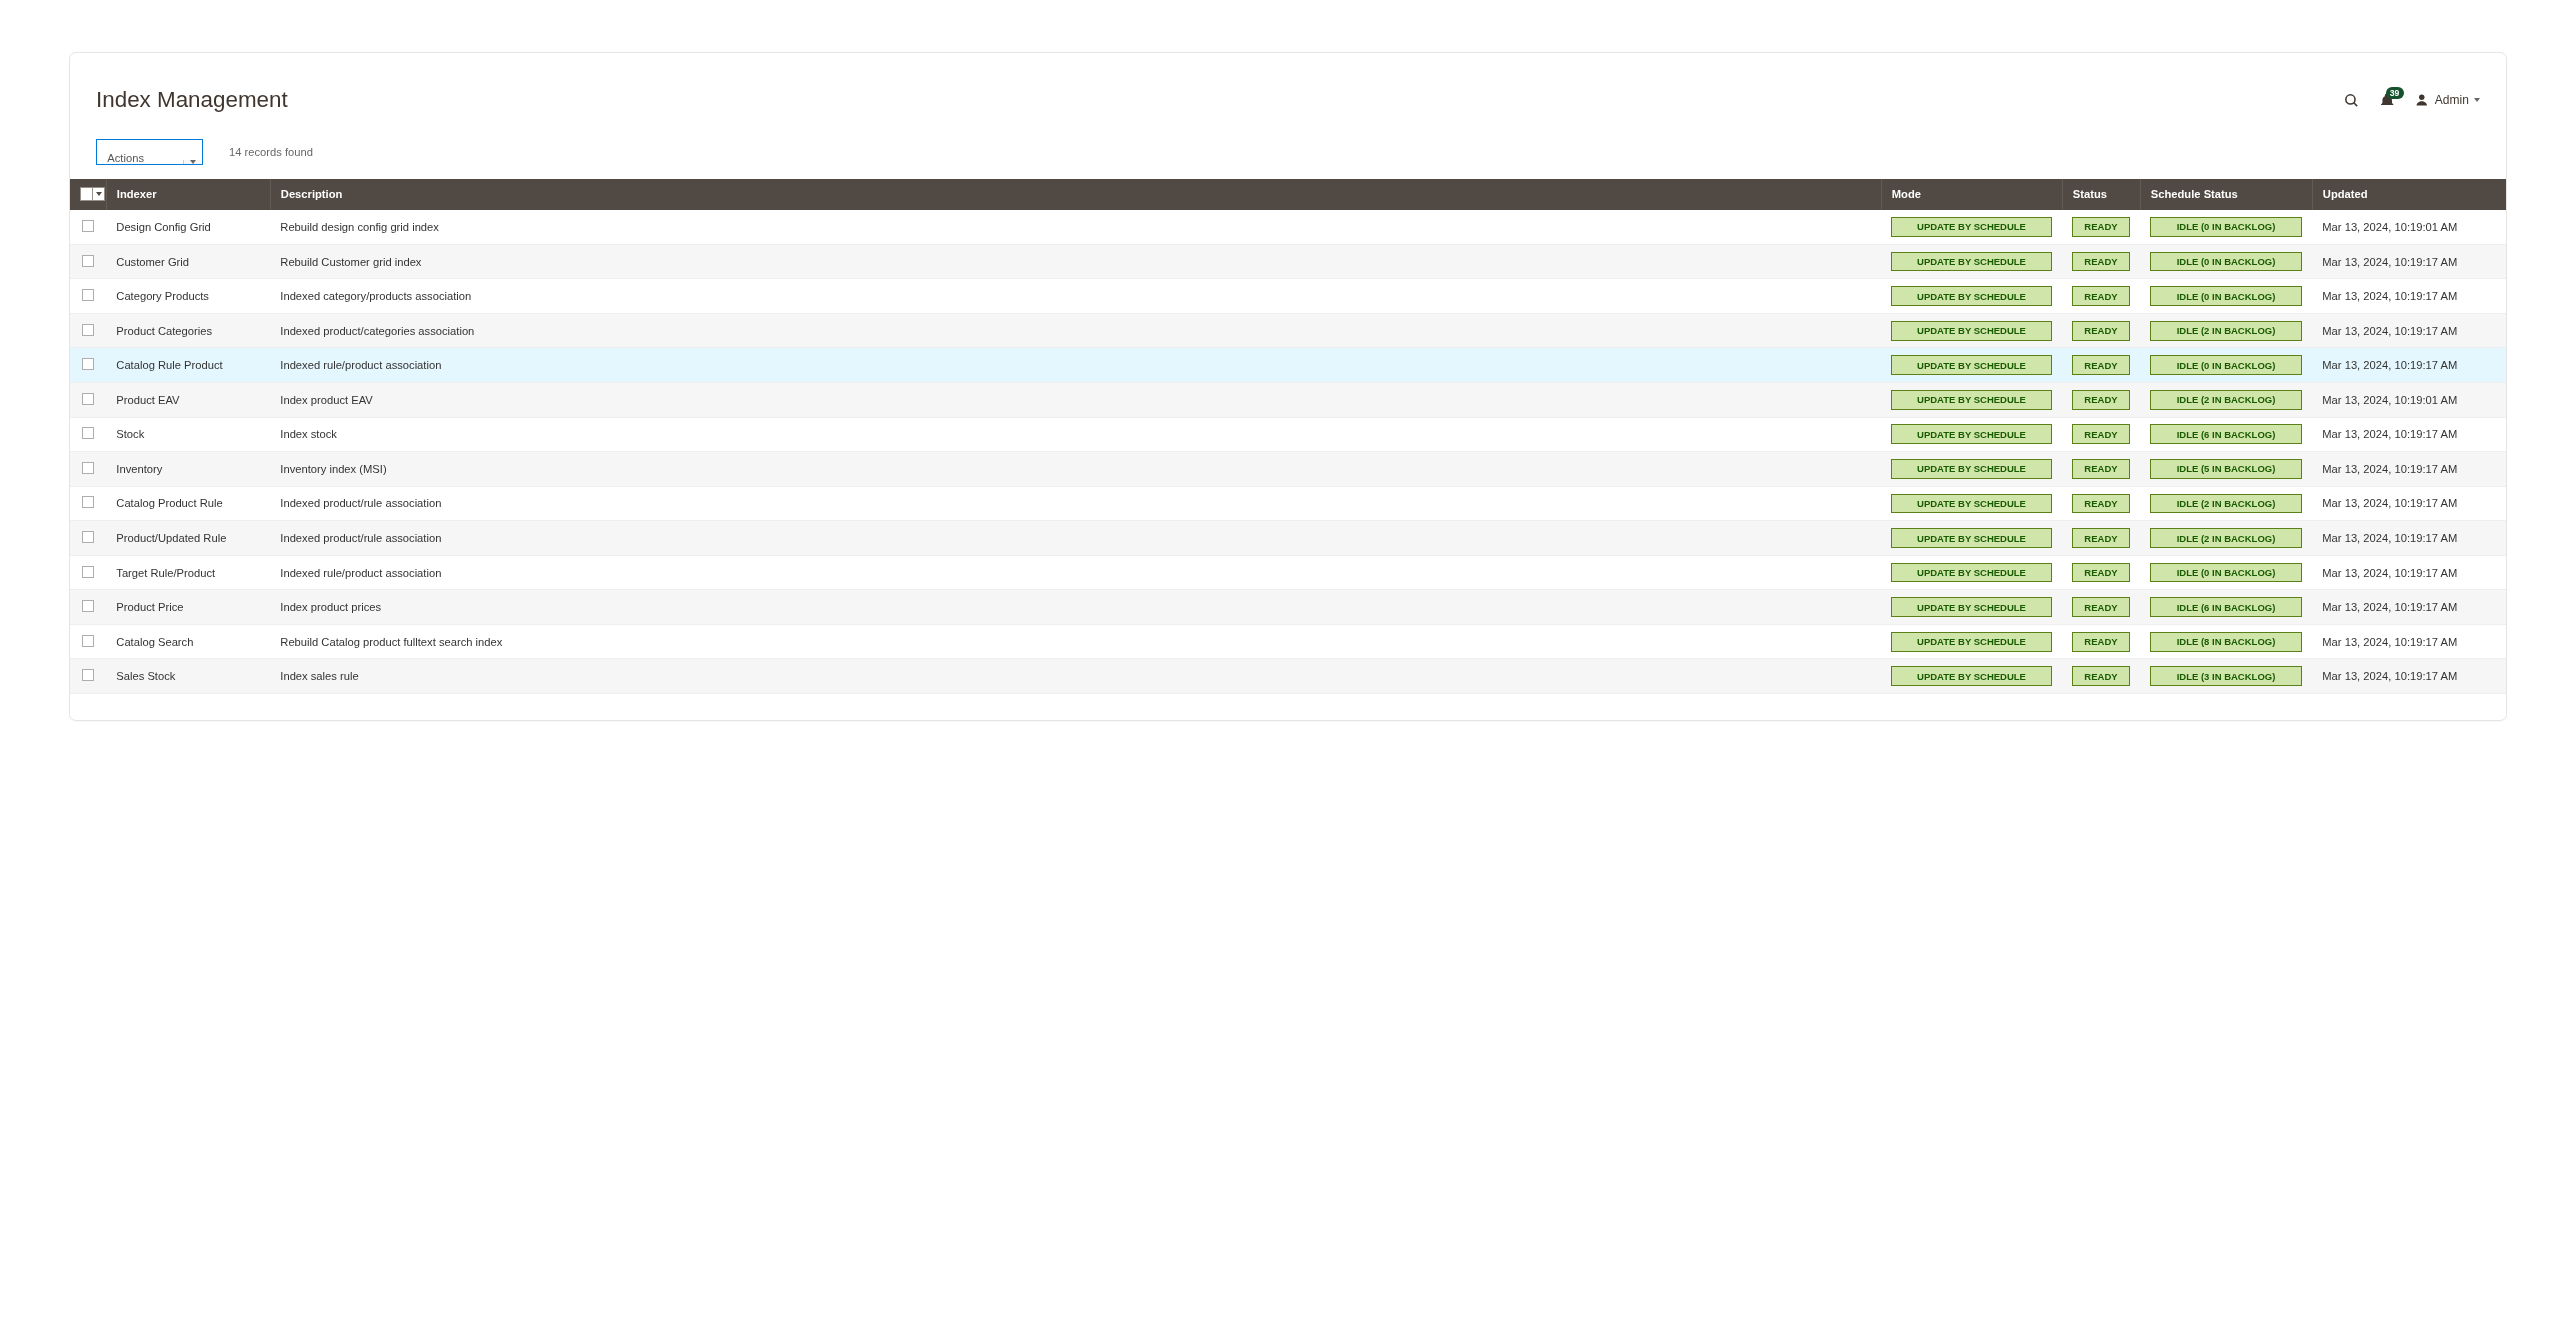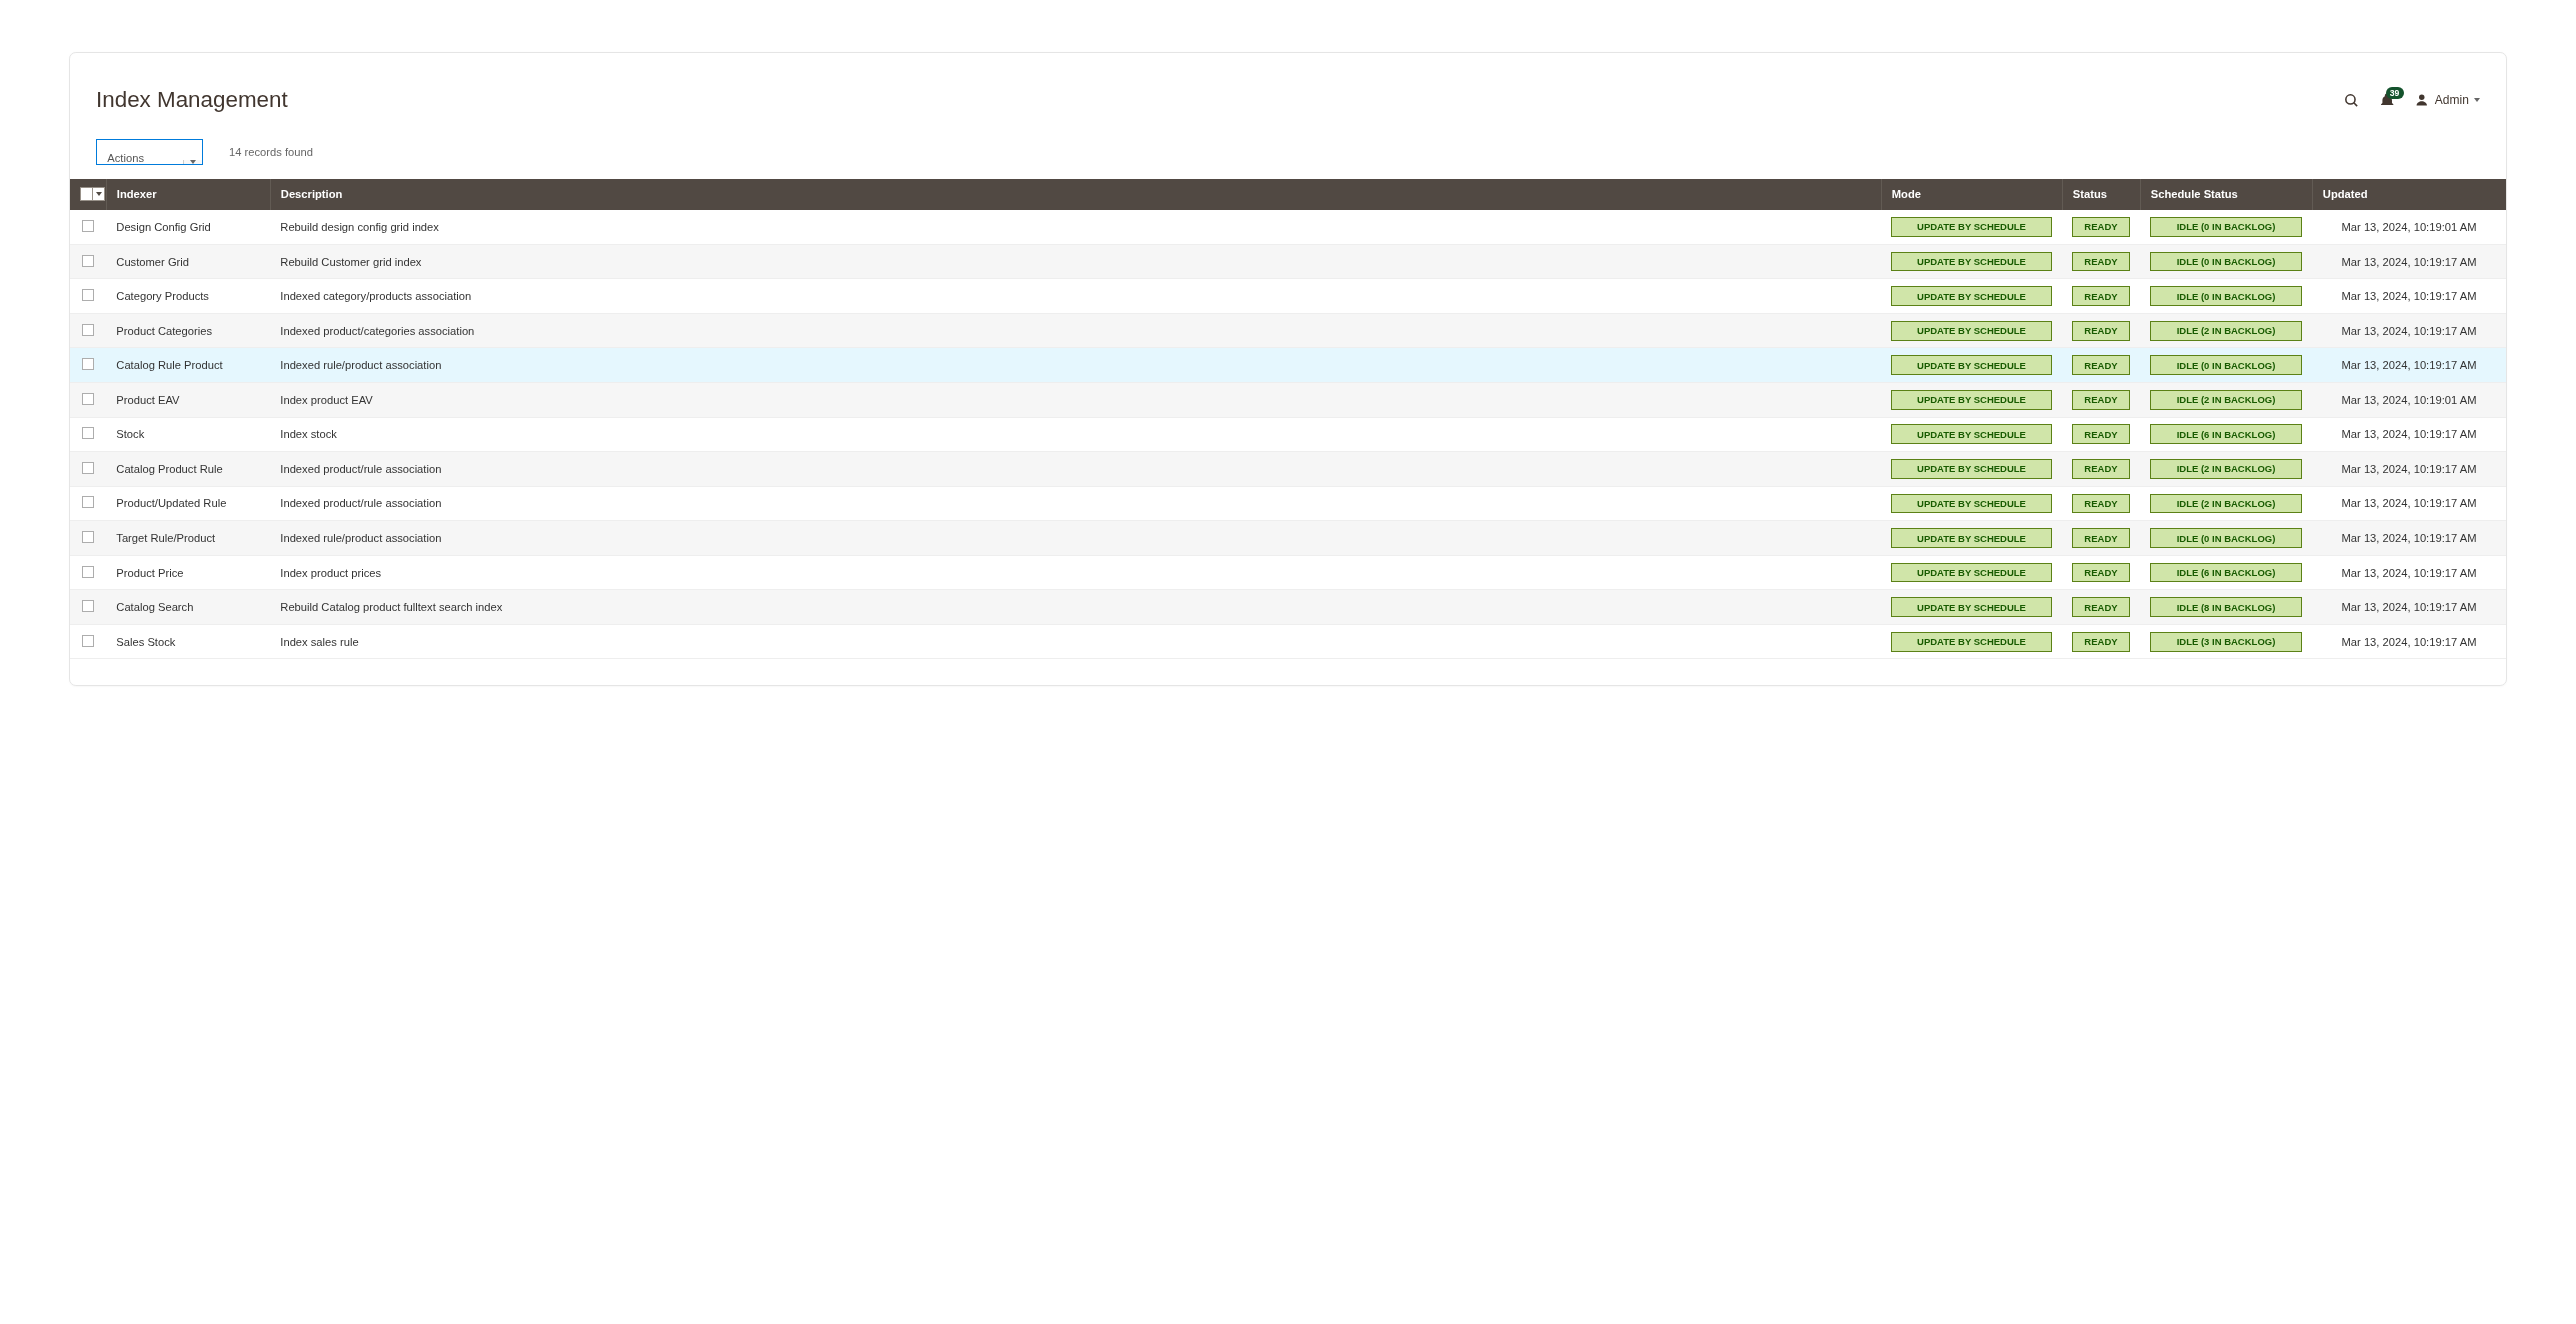--- a/index.html
+++ b/index.html
@@ -121,21 +121,21 @@
   }
   table.grid tbody tr:nth-child(even) td { background: #f6f6f6; }
   table.grid tbody tr.row-highlight td { background: #e5f7fe !important; }
 
   .col-check { width: 36px; text-align: center; }
   .col-indexer { width: 164px; }
   .col-desc { width: auto; }
   .col-mode { width: 181px; }
   .col-status { width: 78px; }
   .col-schedule { width: 172px; }
-  .col-updated { width: 194px; text-align: center; }
+  .col-updated { width: 194px; }
 
   .check-box {
     width: 12px; height: 12px;
     border: 0.9px solid #adadad;
     display: inline-block;
     background: #fff;
   }
   .head-checker {
     display: inline-flex;
     align-items: center;
@@ -339,20 +339,35 @@
           <td class="col-status">
             <span class="badge">READY</span>
           </td>
           <td class="col-schedule">
             <span class="badge">IDLE (6 IN BACKLOG)</span>
           </td>
           <td class="col-updated">Mar 13, 2024, 10:19:17 AM</td>
         </tr>
         <tr>
           <td class="col-check"><span class="check-box"></span></td>
+          <td class="col-indexer">Inventory</td>
+          <td class="col-desc">Inventory index (MSI)</td>
+          <td class="col-mode">
+            <span class="badge">UPDATE BY SCHEDULE</span>
+          </td>
+          <td class="col-status">
+            <span class="badge">READY</span>
+          </td>
+          <td class="col-schedule">
+            <span class="badge">IDLE (5 IN BACKLOG)</span>
+          </td>
+          <td class="col-updated">Mar 13, 2024, 10:19:17 AM</td>
+        </tr>
+        <tr>
+          <td class="col-check"><span class="check-box"></span></td>
           <td class="col-indexer">Catalog Product Rule</td>
           <td class="col-desc">Indexed product/rule association</td>
           <td class="col-mode">
             <span class="badge">UPDATE BY SCHEDULE</span>
           </td>
           <td class="col-status">
             <span class="badge">READY</span>
           </td>
           <td class="col-schedule">
             <span class="badge">IDLE (2 IN BACKLOG)</span>

